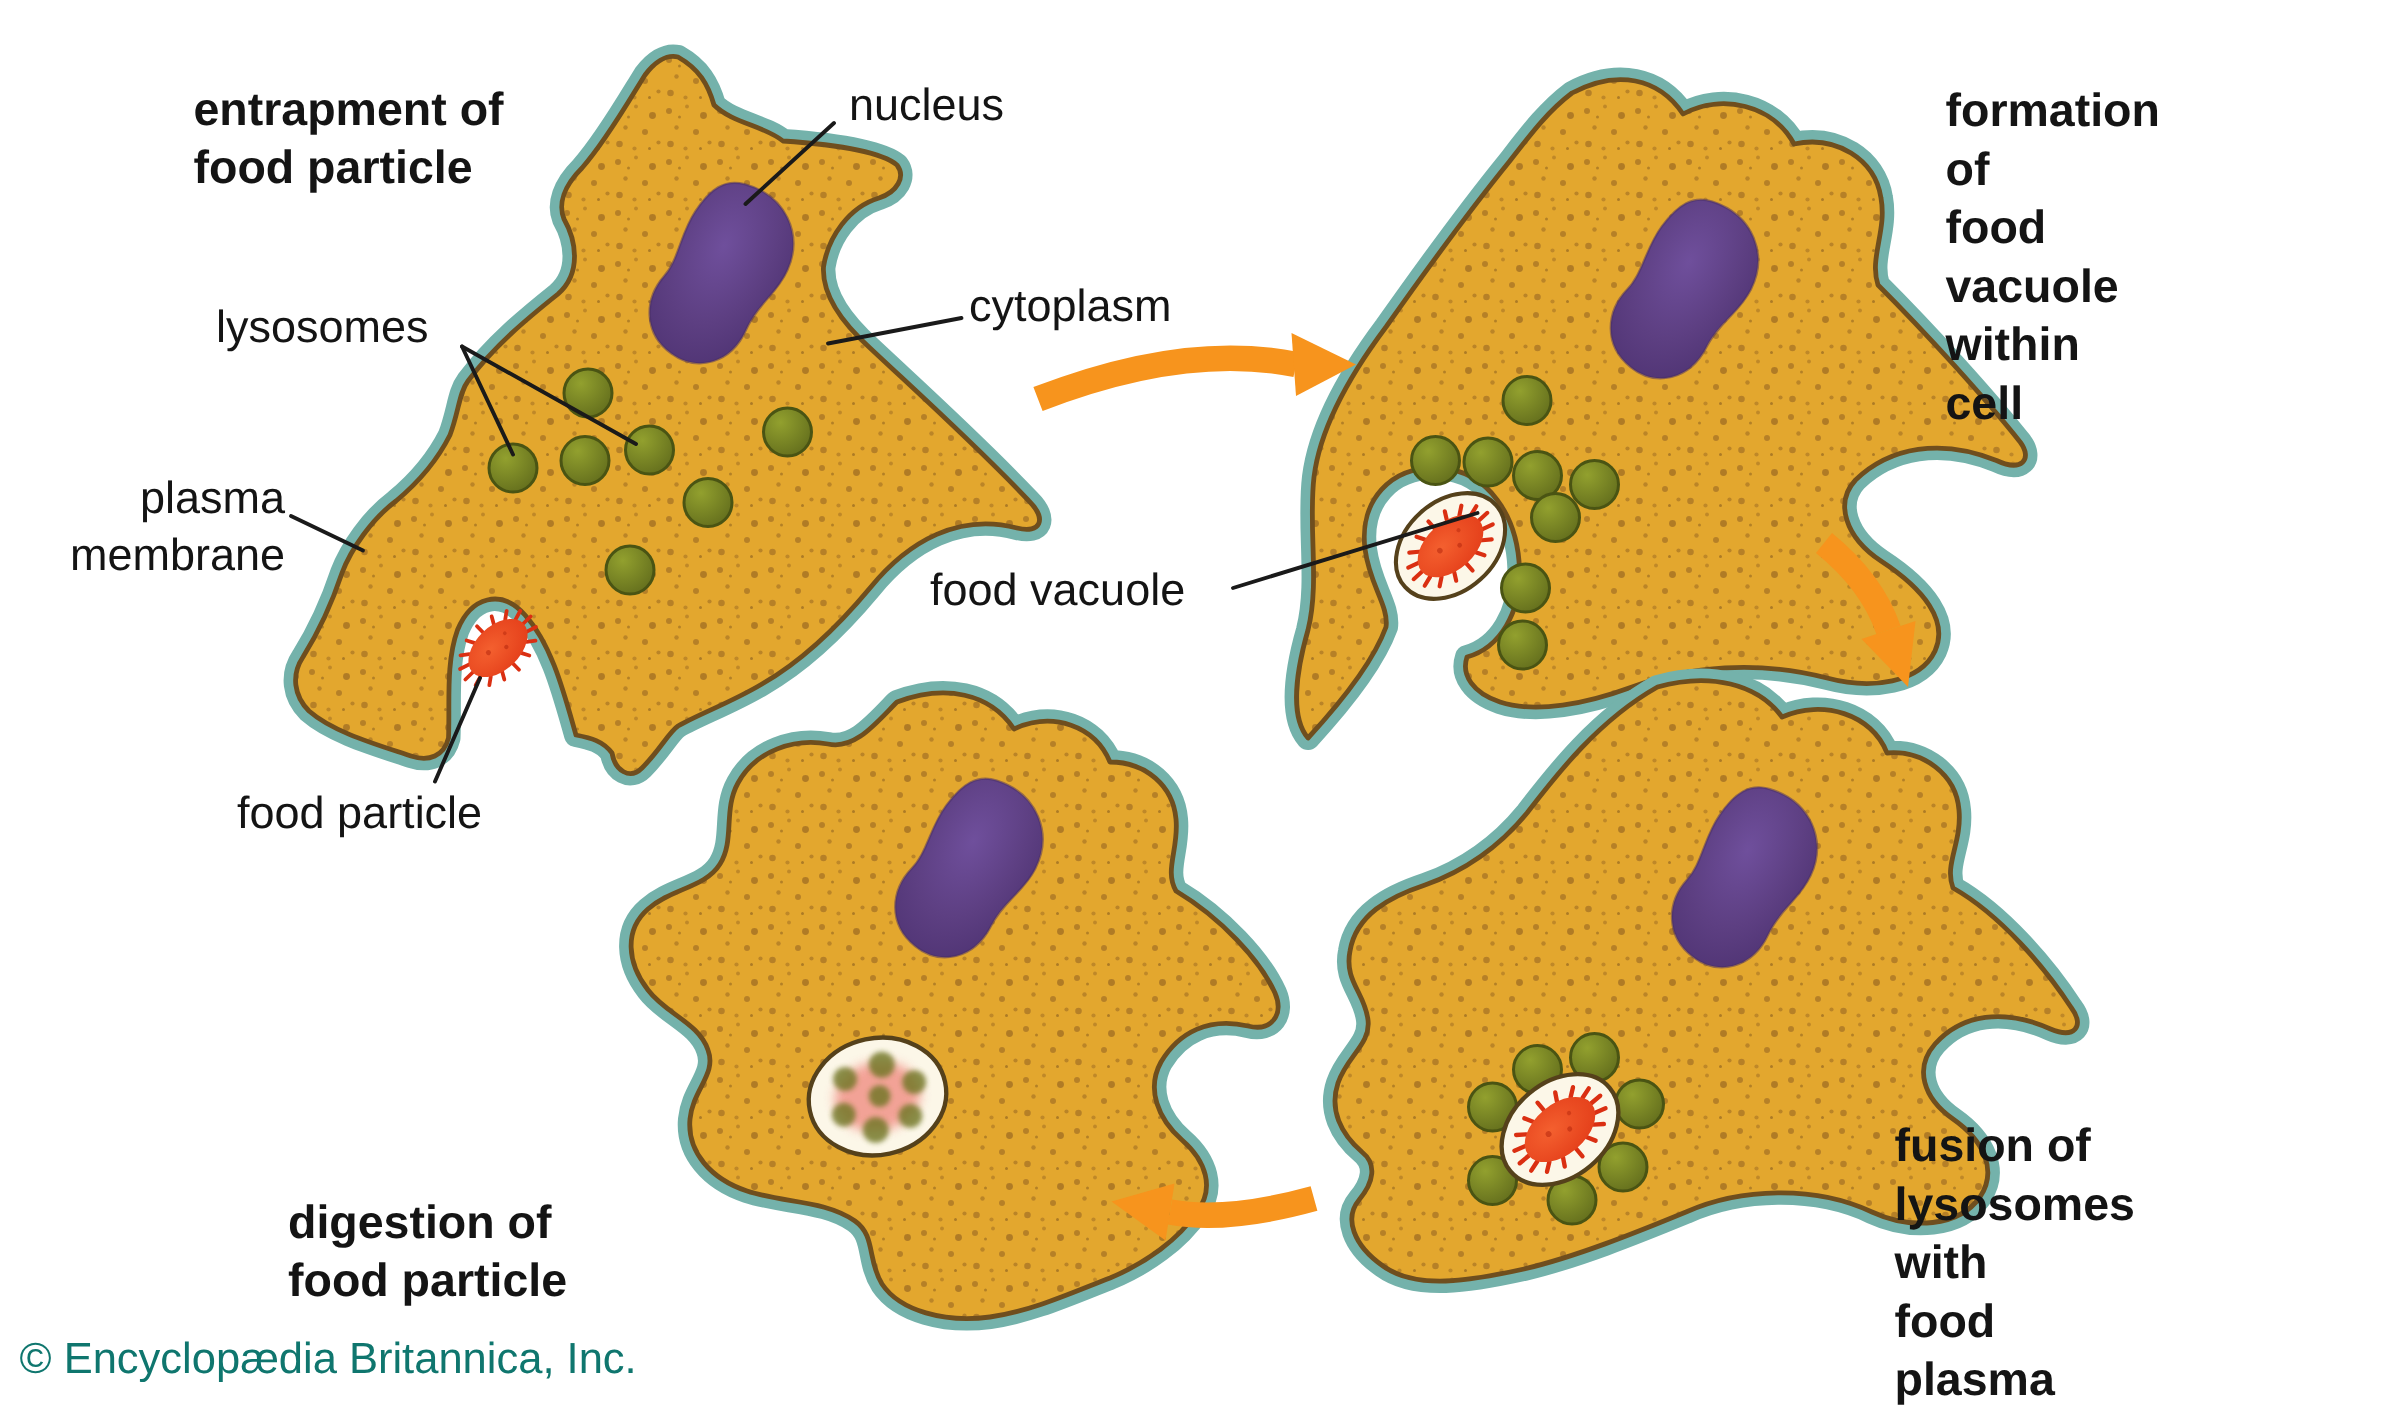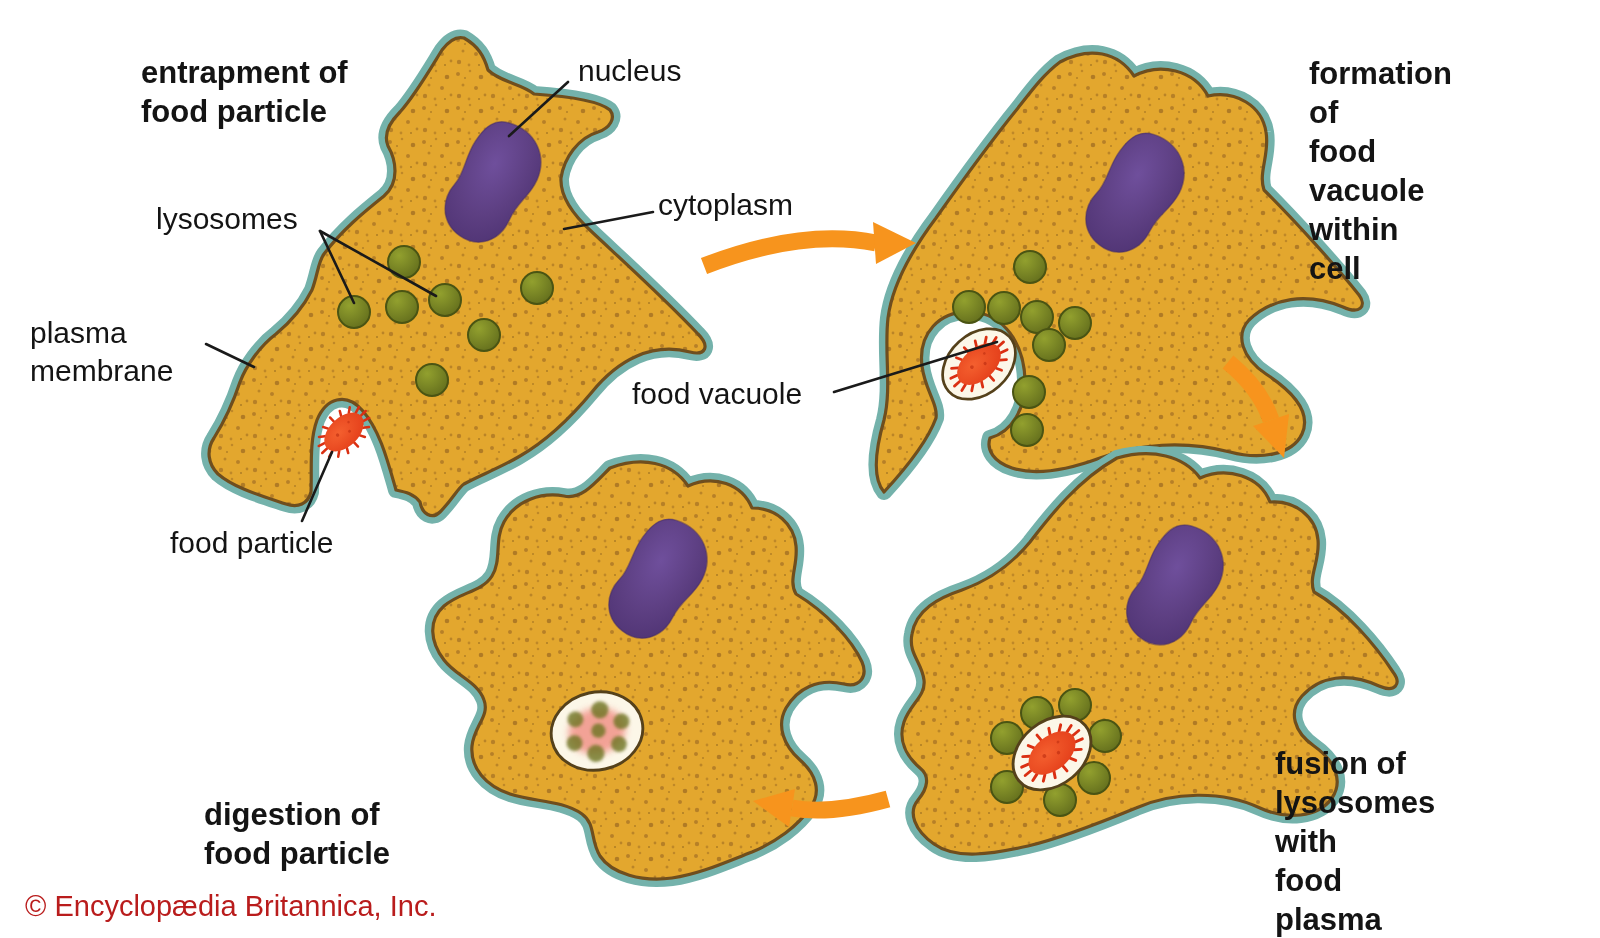--- a/index.html
+++ b/index.html
@@ -1,41 +1,41 @@
 <!DOCTYPE html>
 <html style="--cytoplasm: #e3a72e; --speckle-brown: #8a5a1f; --membrane-teal: #74b2ab; --membrane-line: #6f4e1e; --nucleus-purple: #5d3f82; --lysosome-olive: #6d7520; --food-particle-red: #e23517; --vacuole-cream: #fcf7e8; --digested-pink: #f2998e; --arrow-orange: #f7941d; --label-text: #141414;"><head>
 <meta charset="utf-8">
 <style>
   html,body{margin:0;padding:0;}
   body{
     width:1600px;height:938px;overflow:hidden;background:#ffffff;
     font-family:"Liberation Sans", sans-serif;
   }
-  #canvas{position:relative;width:1366px;height:938px;margin-left:12px;}
+  #canvas{position:relative;width:1366px;height:938px;}
   #art{position:absolute;left:0;top:0;}
 
   
   .halo{fill:var(--cytoplasm,#e3a72e);stroke:var(--membrane-teal,#74b2ab);stroke-width:16;stroke-linejoin:round;stroke-linecap:round;}
   .body{fill:var(--cytoplasm,#e3a72e);}
   .speckles{fill:url(#speck);}
   .edge{fill:none;stroke:var(--membrane-line,#6f4e1e);stroke-width:3.2;stroke-linejoin:round;}
   .vacuole{fill:var(--vacuole-cream,#fcf7e8);stroke:#55411b;stroke-width:4;}
   .leader{stroke:#1a1a1a;stroke-width:2.6;stroke-linecap:round;fill:none;}
   .arrow-shaft{stroke:var(--arrow-orange,#f7941d);stroke-width:17;fill:none;stroke-linecap:butt;}
   .arrow-head{fill:var(--arrow-orange,#f7941d);}
 
   
   .lbl{
     position:absolute;font-size:30px;line-height:38px;color:#141414;
     white-space:pre-line;font-weight:400;
   }
   .lbl.bold{font-weight:700;font-size:31px;line-height:39px;}
-  .lbl.right{text-align:left;width:172px;}
+  .lbl.right{text-align:right;width:172px;}
   .credit{
-    position:absolute;font-size:29px;color:#b91c1c;white-space:pre;
+    position:absolute;font-size:29px;color:#0f766e;white-space:pre;
   }
 </style>
 </head>
 <body>
 
 <div id="canvas">
 
   <svg id="art" width="1600" height="938" viewBox="0 0 1600 938" xmlns="http://www.w3.org/2000/svg" xmlns:xlink="http://www.w3.org/1999/xlink">
     <defs>
       <pattern id="speck" width="34" height="34" patternUnits="userSpaceOnUse">

